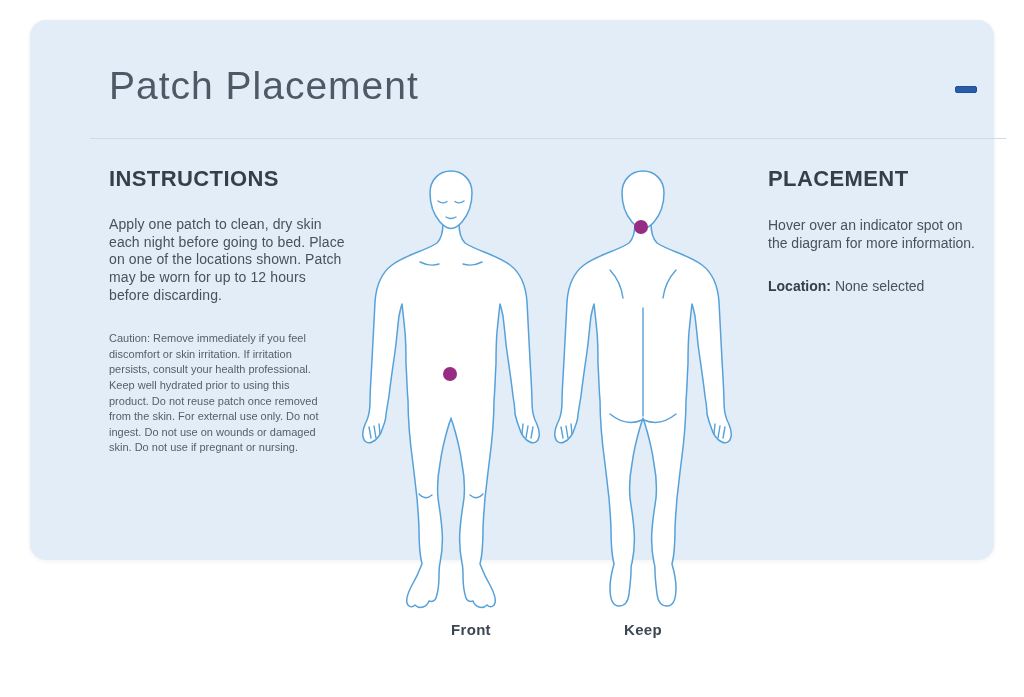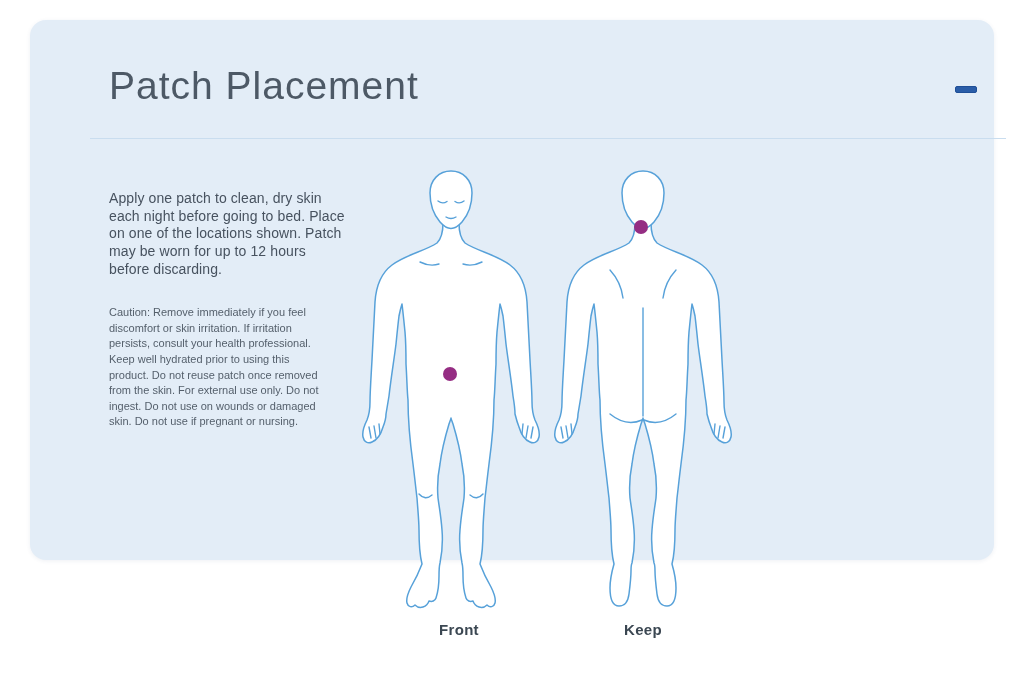--- a/index.html
+++ b/index.html
@@ -63,37 +63,38 @@
   .figure svg { display: block; width: 178px; height: 444px; }
   .figure .silhouette { fill: #ffffff; stroke: #57a1d9; stroke-width: 1.5;
     stroke-linejoin: round; stroke-linecap: round; }
   .figure .detail { fill: none; stroke: #57a1d9; stroke-width: 1.4;
     stroke-linejoin: round; stroke-linecap: round; }
   .indicator-dot { cursor: pointer; }
   .fig-label {
     position: absolute; top: 601px; width: 178px; text-align: center;
     font-size: 15px; font-weight: 700; color: #3b4752; letter-spacing: 0.3px;
   }
-  .fig-label-front { left: 340px; }
+  .fig-label-front { left: 352px; }
   .fig-label-back  { left: 524px; }
 </style>
 </head>
 <body>
 
 <div class="card">
 
   <div class="title">Patch Placement</div>
 
   <button class="collapse-btn">
     <span class="bar"></span>
   </button>
 
   <div class="divider"></div>
 
   <div class="instructions">
+    <div class="col-heading">INSTRUCTIONS</div>
     <div class="body-text">Apply one patch to clean, dry skin each night before going to bed. Place on one of the locations shown. Patch may be worn for up to 12 hours before discarding.</div>
     <div class="caution">Caution: Remove immediately if you feel discomfort or skin irritation. If irritation persists, consult your health professional. Keep well hydrated prior to using this product. Do not reuse patch once removed from the skin. For external use only. Do not ingest. Do not use on wounds or damaged skin. Do not use if pregnant or nursing.</div>
   </div>
 
   <div class="figure figure-front">
     <svg viewBox="0 0 178 444">
       <path class="silhouette" d="M81,55 C81,63 80,70 75,75 C63,83 43,87 30,97 C18,106 14,119 13,134
            C12,152 11,172 10,192 C9,210 8,224 8,234 C8,241 7,247 5,252
            C2,258 0,264 1,269 C2,274 6,276 10,274 C15,272 19,266 21,259
            C23,254 24,250 24,246 C25,240 26,234 27,228 C29,210 32,192 34,176
@@ -159,14 +160,22 @@
       <path class="detail" d="M56,246 Q72,259 88,252 M122,246 Q106,259 90,252"></path>
       <path class="silhouette" d="M89,3 C77,3 68,12 68,25 C68,36 72,47 78,54 C82,58.5 85.5,60.5 89,60.5
            C92.5,60.5 96,58.5 100,54 C106,47 110,36 110,25 C110,12 101,3 89,3 Z"></path>
       <circle class="indicator-dot" cx="87" cy="59" r="7" fill="#952d83"></circle>
     </svg>
   </div>
 
   <div class="fig-label fig-label-front">Front</div>
   <div class="fig-label fig-label-back">Keep</div>
 
+  <div class="placement">
+    <div class="col-heading">PLACEMENT</div>
+    <div class="hint">Hover over an indicator spot on the diagram for more information.</div>
+    <div class="location-line">
+      <span class="location-label">Location:</span>
+      <span>None selected</span>
+    </div>
+  </div>
 
 </div>
 
 </body></html>

